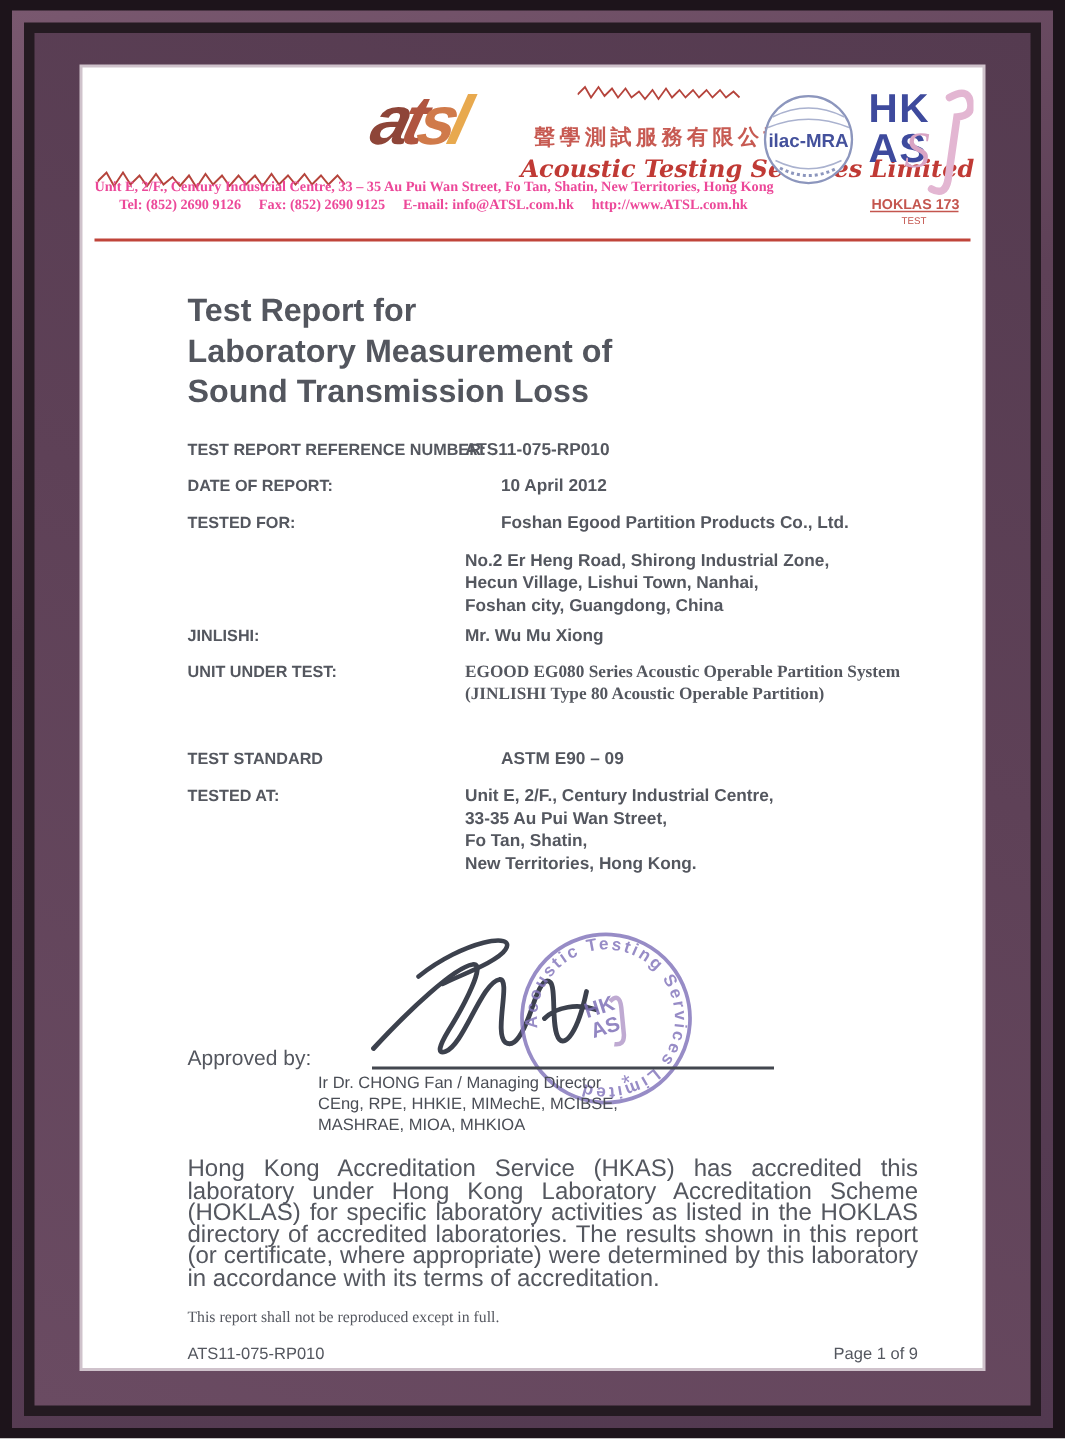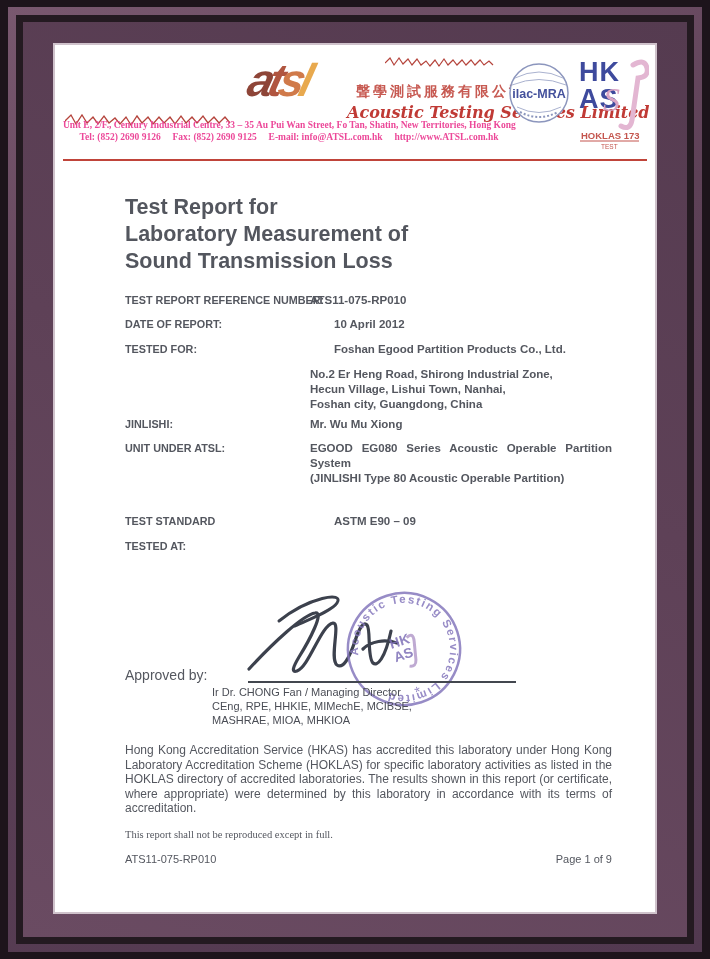--- a/index.html
+++ b/index.html
@@ -30,33 +30,33 @@
 
   
   .title { margin:33px 0 0 70px; font-size:21.5px; line-height:27px; font-weight:bold; color:#53565e; }
 
   
   .fields { margin:18px 43px 0 70px; color:#54575f; }
   .frow { display:flex; margin-bottom:9px; }
   .flabel { width:185px; flex:0 0 185px; font-size:10.8px; font-weight:bold; line-height:15px; white-space:nowrap; }
   .fvalue { flex:1; font-size:11.5px; font-weight:bold; line-height:15px; }
   .preline { white-space:pre-line; }
-  .justify { text-align:justify; }
+  .justify { text-align:justify;font-family:Liberation Serif, serif; }
   .mb10{margin-bottom:10px;gap:24px;} .mb5{margin-bottom:5px;} .mb28{margin-bottom:28px;}
 
   
   .approval { position:relative; height:165px; }
   .approved-label { position:absolute; left:70px; top:104px; font-size:14px; color:#54575f; }
   .sig-svg { position:absolute; left:190px; top:30px; }
   .sig-line { position:absolute; left:193px; top:118px; width:268px; border-top:2px solid #43474f; }
   .stamp { position:absolute; left:287px; top:24px; opacity:0.85; transform:rotate(-18deg); }
   .approver { position:absolute; left:157px; top:122px; font-size:11px; line-height:14px; color:#4a4d55; }
 
   
-  .accreditation { margin:15px 43px 0 70px; font-size:12px; line-height:14.5px; color:#54575f; text-align:justify; }
+  .accreditation { margin:15px 43px 0 70px; font-size:16px; line-height:14.5px; color:#54575f; text-align:justify; }
   .repro-note { margin:13px 43px 0 70px; font-size:10.5px; color:#54575f;font-family:Liberation Serif, serif; }
   .footer-row { margin:13px 43px 0 70px; display:flex; justify-content:space-between; font-size:11px; color:#54575f; }
 </style>
 </head>
 <body>
 
 <div class="f1">
  <div class="f2">
   <div class="f3">
    <div class="f4">
@@ -122,32 +122,36 @@
           <div class="flabel"></div>
           <div class="fvalue preline">No.2 Er Heng Road, Shirong Industrial Zone,
 Hecun Village, Lishui Town, Nanhai,
 Foshan city, Guangdong, China</div>
         </div>
         <div class="frow">
           <div class="flabel">JINLISHI:</div>
           <div class="fvalue">Mr. Wu Mu Xiong</div>
         </div>
         <div class="frow mb28">
-          <div class="flabel">UNIT UNDER ATSL:</div>
+          <div class="flabel">UNIT UNDER TEST:</div>
           <div class="fvalue">
             <div class="justify">EGOOD EG080 Series Acoustic Operable Partition System</div>
             <div class="justify">(JINLISHI Type 80 Acoustic Operable Partition)</div>
           </div>
         </div>
         <div class="frow mb10">
           <div class="flabel">TEST STANDARD</div>
           <div class="fvalue">ASTM E90 – 09</div>
         </div>
         <div class="frow">
           <div class="flabel">TESTED AT:</div>
+          <div class="fvalue preline">Unit E, 2/F., Century Industrial Centre,
+33-35 Au Pui Wan Street,
+Fo Tan, Shatin,
+New Territories, Hong Kong.</div>
         </div>
       </div>
 
       <div class="approval">
         <div class="approved-label">Approved by:</div>
         <svg class="sig-svg" width="164" height="92" viewBox="0 0 164 92">
           <path d="M34 28 C64 4 100 -2 92 10 C87 18 62 27 50 33" stroke="#3c414d" stroke-width="3" fill="none" stroke-linecap="round"></path>
           <path d="M4 76 C28 50 58 22 70 20 C80 18 64 48 54 64 C48 74 46 80 52 78 C64 74 76 32 88 30 C96 29 84 66 92 72 C98 76 104 66 110 48 C114 36 118 28 122 32 C126 36 122 64 128 70 C132 74 140 66 146 38 M118 56 C126 48 140 46 152 50" stroke="#3c414d" stroke-width="3.2" fill="none" stroke-linecap="round"></path>
         </svg>
         <svg class="stamp" width="124" height="124" viewBox="0 0 124 124">

